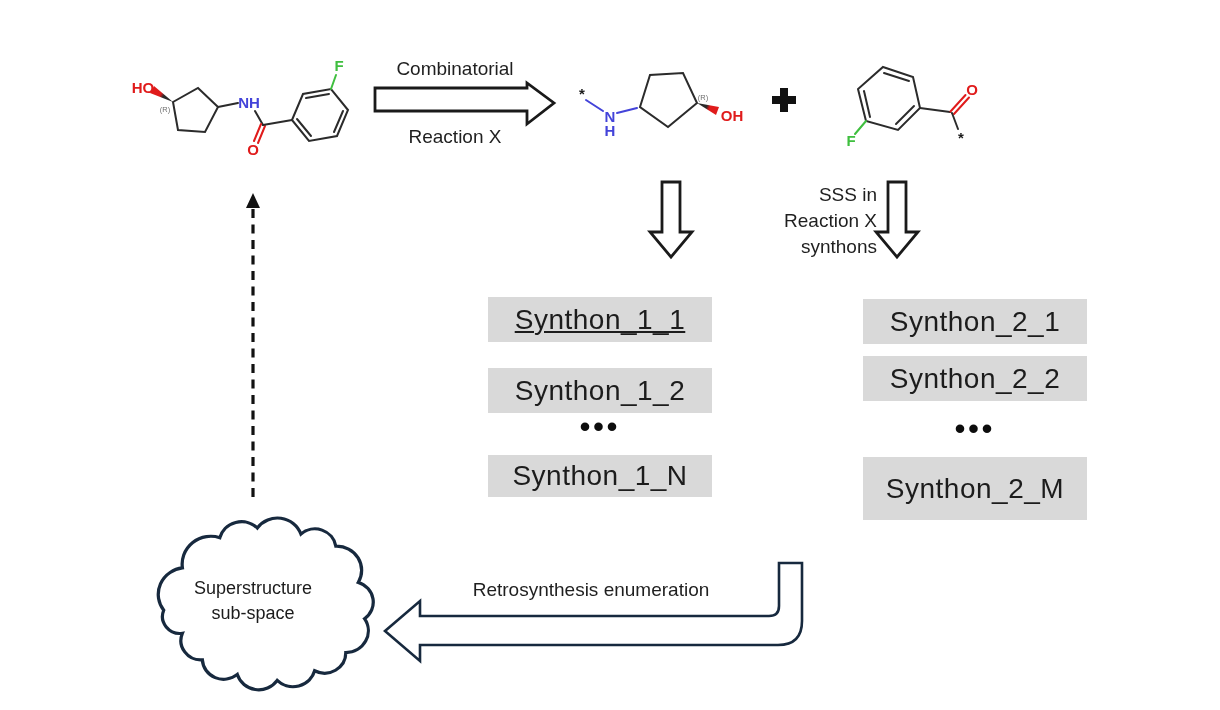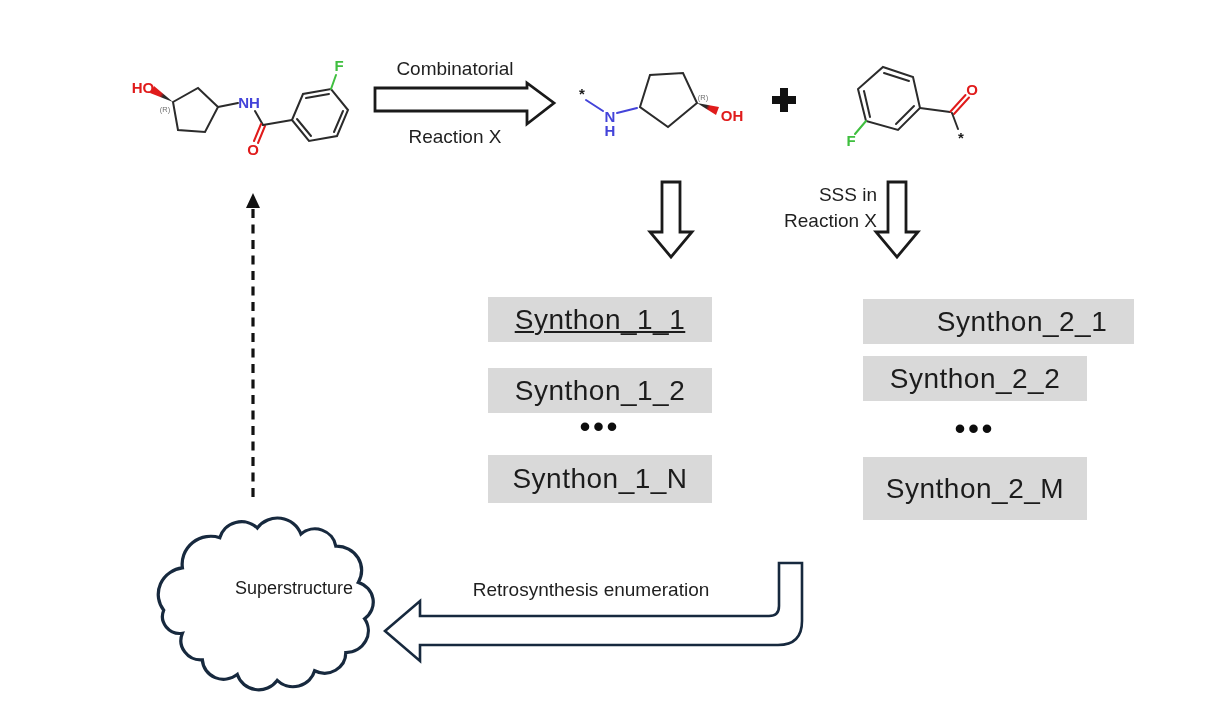--- a/index.html
+++ b/index.html
@@ -6,21 +6,21 @@
   #canvas{position:relative;width:1220px;height:710px;background:#ffffff;overflow:hidden;
           font-family:"Liberation Sans", sans-serif;color:#1a1a1a;}
   .abs{position:absolute;}
   .lbl{font-size:19px;color:#1f1f1f;text-align:center;}
   .sss{font-size:19px;line-height:26px;text-align:center;color:#1f1f1f;}
   .synthon-box{position:absolute;width:224px;height:45px;background:#d9d9d9;
                display:flex;align-items:center;justify-content:center;
                font-size:28px;letter-spacing:0.5px;color:#1c1c1c;}
   .dots{position:absolute;width:224px;text-align:center;font-size:30px;font-weight:700;
         letter-spacing:3px;color:#0d0d0d;}
-  .cloud-text{position:absolute;width:200px;text-align:right;font-size:18px;line-height:25px;color:#1b1b1b;}
+  .cloud-text{position:absolute;width:200px;text-align:center;font-size:18px;line-height:25px;color:#1b1b1b;}
   svg text{font-family:"Liberation Sans", sans-serif;}
   .atomtxt{font-size:15px;font-weight:600;}
   .stereotxt{font-size:7.5px;fill:#6e6e6e;}
   .startxt{font-size:15px;font-weight:700;fill:#1a1a1a;}
 </style>
 </head>
 <body>
 
 <div id="canvas">
 
@@ -103,34 +103,35 @@
     <text x="136" y="49" text-anchor="middle" class="atomtxt" fill="#e01b1b">O</text>
     <text x="125" y="97" text-anchor="middle" class="startxt">*</text>
   </svg>
 
   <svg class="abs" style="left:647px;top:180px;" width="48" height="80" viewBox="0 0 48 80">
     <path d="M15,2 H33 V52 H45 L24,77 L3,52 H15 Z" fill="#fff" stroke="#1a1a1a" stroke-width="2.8" stroke-linejoin="miter"></path>
   </svg>
   <div class="abs sss" style="left:697px;top:182px;width:180px;text-align:right;">
     <div>SSS in</div>
     <div>Reaction X</div>
+    <div>synthons</div>
   </div>
   <svg class="abs" style="left:873px;top:180px;" width="48" height="80" viewBox="0 0 48 80">
     <path d="M15,2 H33 V52 H45 L24,77 L3,52 H15 Z" fill="#fff" stroke="#1a1a1a" stroke-width="2.8" stroke-linejoin="miter"></path>
   </svg>
 
   <div>
     <div class="synthon-box" style="left:488px;top:297px;text-decoration:underline;">Synthon_1_1</div>
     <div class="synthon-box" style="left:488px;top:368px;">Synthon_1_2</div>
     <div class="dots" style="left:488px;top:410px;">•••</div>
-    <div class="synthon-box" style="left:488px;top:455px;height:48px;">Synthon_1_N</div>
+    <div class="synthon-box" style="left:488px;top:455px;height:42px;">Synthon_1_N</div>
   </div>
 
   <div>
-    <div class="synthon-box" style="left:863px;top:299px;padding-left:47px;">Synthon_2_1</div>
+    <div class="synthon-box" style="left:863px;top:299px;">Synthon_2_1</div>
     <div class="synthon-box" style="left:863px;top:356px;">Synthon_2_2</div>
     <div class="dots" style="left:863px;top:412px;">•••</div>
     <div class="synthon-box" style="left:863px;top:457px;height:63px;">Synthon_2_M</div>
   </div>
 
   <svg class="abs" style="left:243px;top:192px;" width="20" height="310" viewBox="0 0 20 310">
     <polygon points="10,1 3,16 17,16" fill="#111"></polygon>
     <line x1="10" y1="17" x2="10" y2="308" stroke="#111" stroke-width="3.2" stroke-dasharray="9 6.5"></line>
   </svg>
 
@@ -146,20 +147,21 @@
              a18,18 0 0 1 -15,28
              a17,17 0 0 1 -25,15
              a18,18 0 0 1 -30,8
              a18,18 0 0 1 -32,-5
              a17,17 0 0 1 -28,-12
              a16,16 0 0 1 -16,-22
              a14,14 0 0 1 -15,-19 z" fill="#ffffff" stroke="#17293e" stroke-width="2.6"></path>
   </svg>
   <div class="cloud-text" style="left:153px;top:576px;">
     <div>Superstructure</div>
+    <div>sub-space</div>
   </div>
 
   <div class="abs lbl" style="left:441px;top:579px;width:300px;">Retrosynthesis enumeration</div>
   <svg class="abs" style="left:380px;top:555px;" width="428" height="112" viewBox="0 0 428 112">
     <path d="M5,76 L40,46 L40,61 L389,61 Q399,61 399,51 L399,8 L422,8 L422,66 Q422,90 398,90 L40,90 L40,106 Z" fill="#ffffff" stroke="#17293e" stroke-width="2.6" stroke-linejoin="miter"></path>
   </svg>
 
 </div>
 
 </body></html>

